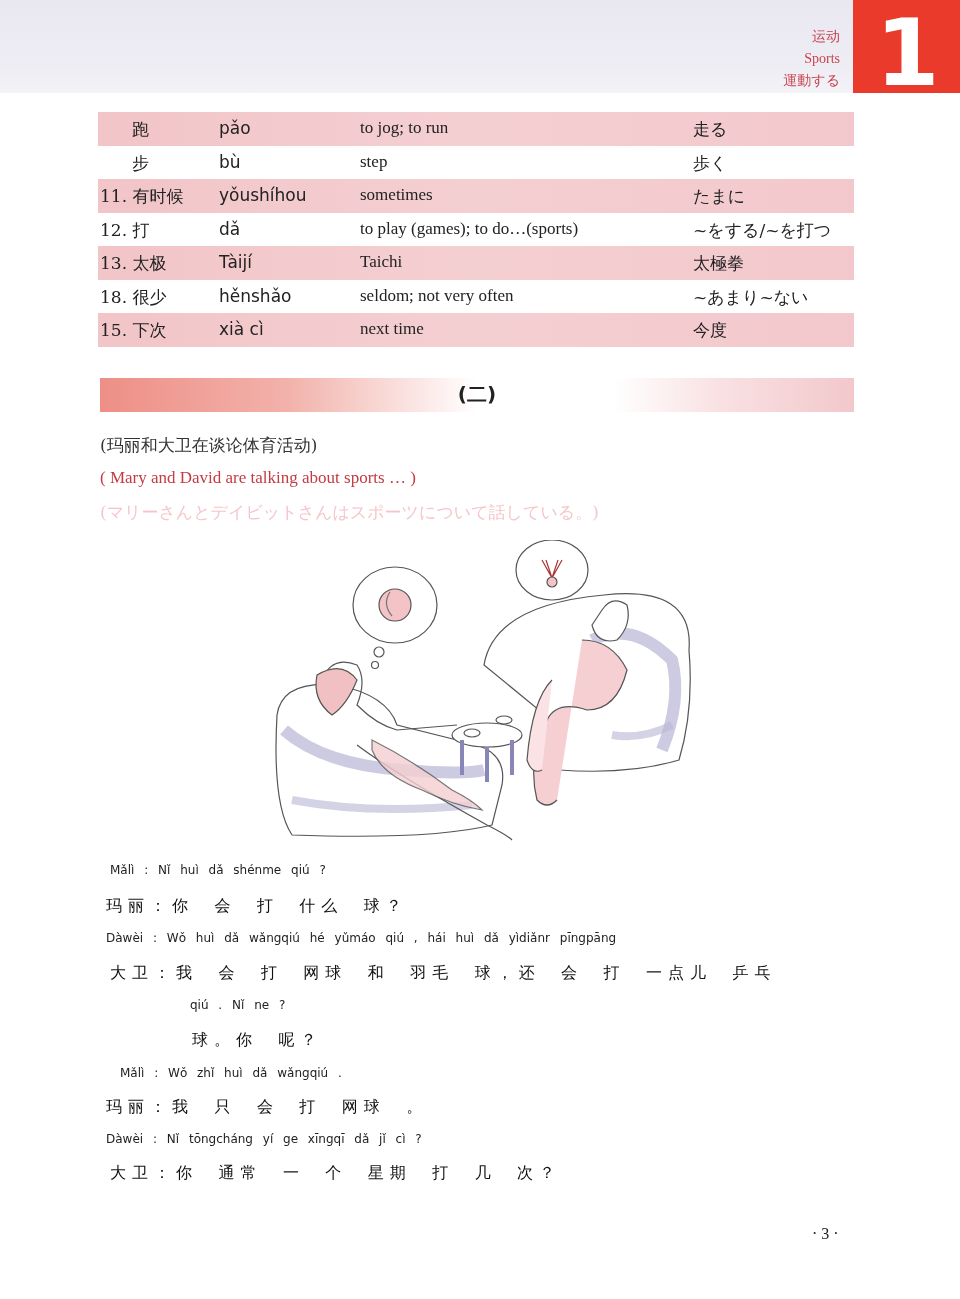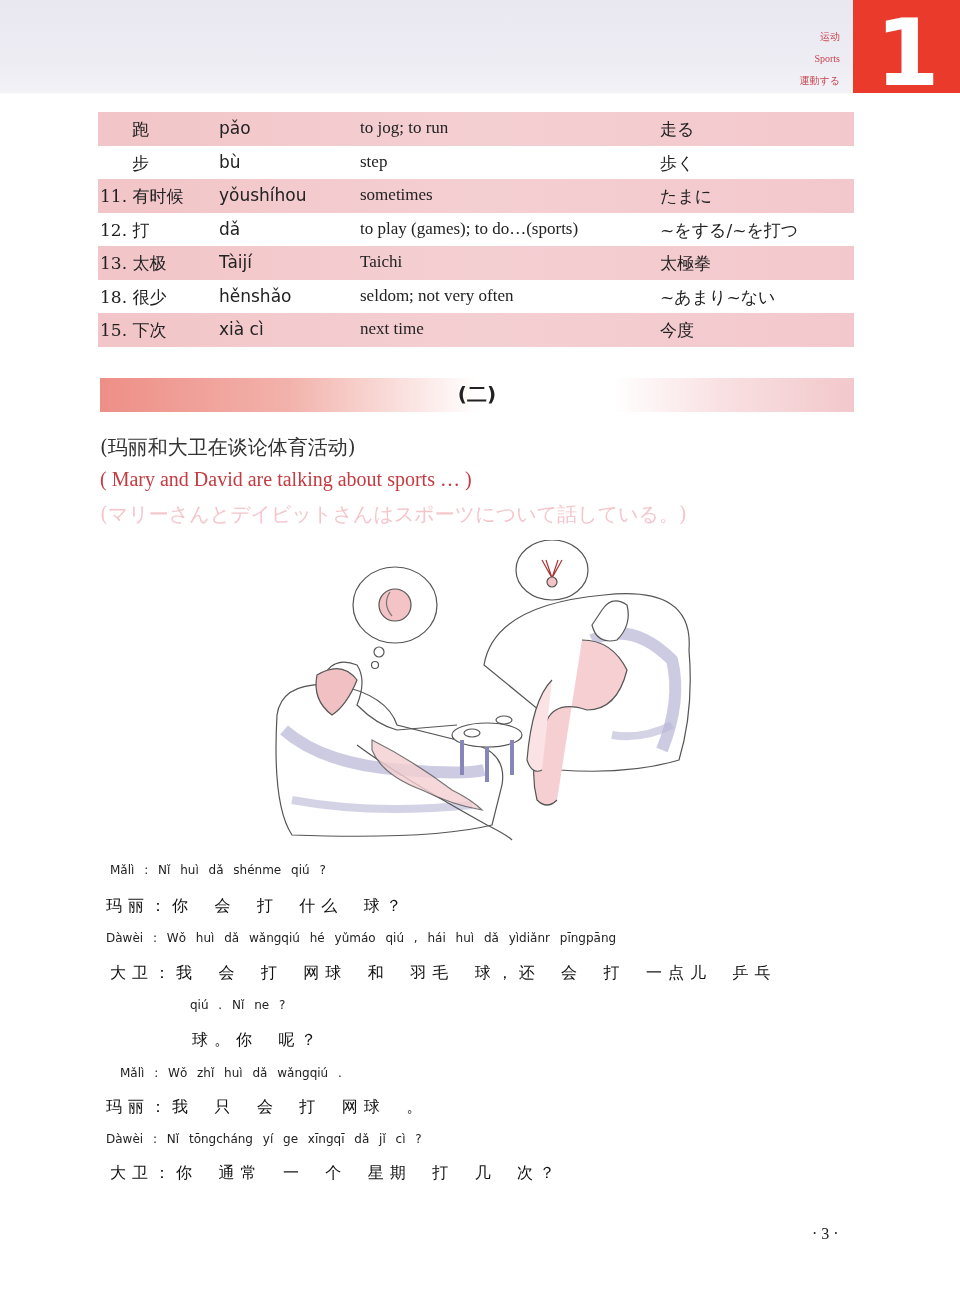--- a/index.html
+++ b/index.html
@@ -8,52 +8,52 @@
     background: #ffffff;
     font-family: "DejaVu Serif", "Liberation Serif", serif;
     color: #222;
   }
   .header-band {
     position: absolute; left: 0; top: 0; width: 960px; height: 93px;
     background: linear-gradient(180deg, #e9e8f1 0%, #eeedf4 70%, #f3f2f7 100%);
   }
   .header-titles {
     position: absolute; right: 120px; top: 26px; text-align: right;
-    color: #c9434d; font-size: 10px; line-height: 22px;
+    color: #c9434d; font-size: 14px; line-height: 22px;
     font-family: "Liberation Serif", serif;
   }
   .chapter-box {
     position: absolute; left: 853px; top: 0; width: 107px; height: 93px;
     background: #ea3a2c;
   }
   .chapter-num {
     position: absolute; left: 0; right: 0; top: 8px; text-align: center;
     color: #fff; font-family: "DejaVu Sans", sans-serif; font-weight: bold;
     font-size: 92px; line-height: 92px; letter-spacing: -2px;
   }
 
   .vocab-table { position: absolute; left: 98px; top: 112px; width: 756px; }
   .vrow { position: relative; height: 33.5px; }
   .vrow.shaded { background: linear-gradient(90deg, #f2c5c8 0%, #f4cfd2 50%, #f3c8cd 100%); }
   .vrow span { position: absolute; top: 6px; font-size: 17px; white-space: nowrap; }
   .c-han { left: 2px; font-family: "DejaVu Serif", serif; }
   .c-han.indent { left: 34px; }
   .c-pin { left: 121px; font-family: "DejaVu Sans", sans-serif; }
   .c-eng { left: 262px; font-family: "Liberation Serif", serif; font-size: 17px; }
-  .c-jp { left: 562px; text-align: center; }
+  .c-jp { left: 595px; text-align: center; }
 
   .section-bar {
     position: absolute; left: 100px; top: 378px; width: 754px; height: 34px;
     background: linear-gradient(90deg, #ee8f86 0%, #f2b2ab 25%, #fbe6e4 42%, #ffffff 50%, #ffffff 68%, #f9e1e3 82%, #f2c8cb 100%);
   }
   .section-label {
     position: absolute; left: 0; right: 0; top: 3px; text-align: center;
     font-family: "DejaVu Sans", sans-serif; font-weight: bold; font-size: 20px; color: #222;
   }
-  .context { position: absolute; left: 100px; font-size: 20px; white-space: nowrap; }
+  .context { position: absolute; left: 100px; font-size: 17px; white-space: nowrap; }
   .ctx-zh { top: 434px; color: #333; }
   .ctx-en { top: 468px; color: #c43b42; font-family: "Liberation Serif", serif; }
   .ctx-jp { top: 501px; color: #f4c6cb; }
 
   .illustration { position: absolute; left: 262px; top: 540px; width: 440px; height: 310px; }
 
   .dialog { position: absolute; left: 106px; top: 860px; width: 760px; }
   .dline { position: absolute; white-space: nowrap; }
   .dline.pinyin { font-family: "DejaVu Sans", sans-serif; font-size: 12px; color: #222; word-spacing: 6px; }
   .dline.hanzi { font-family: Liberation Sans, sans-serif; font-size: 16px; color: #111; letter-spacing: 6px; word-spacing: 10px; }

